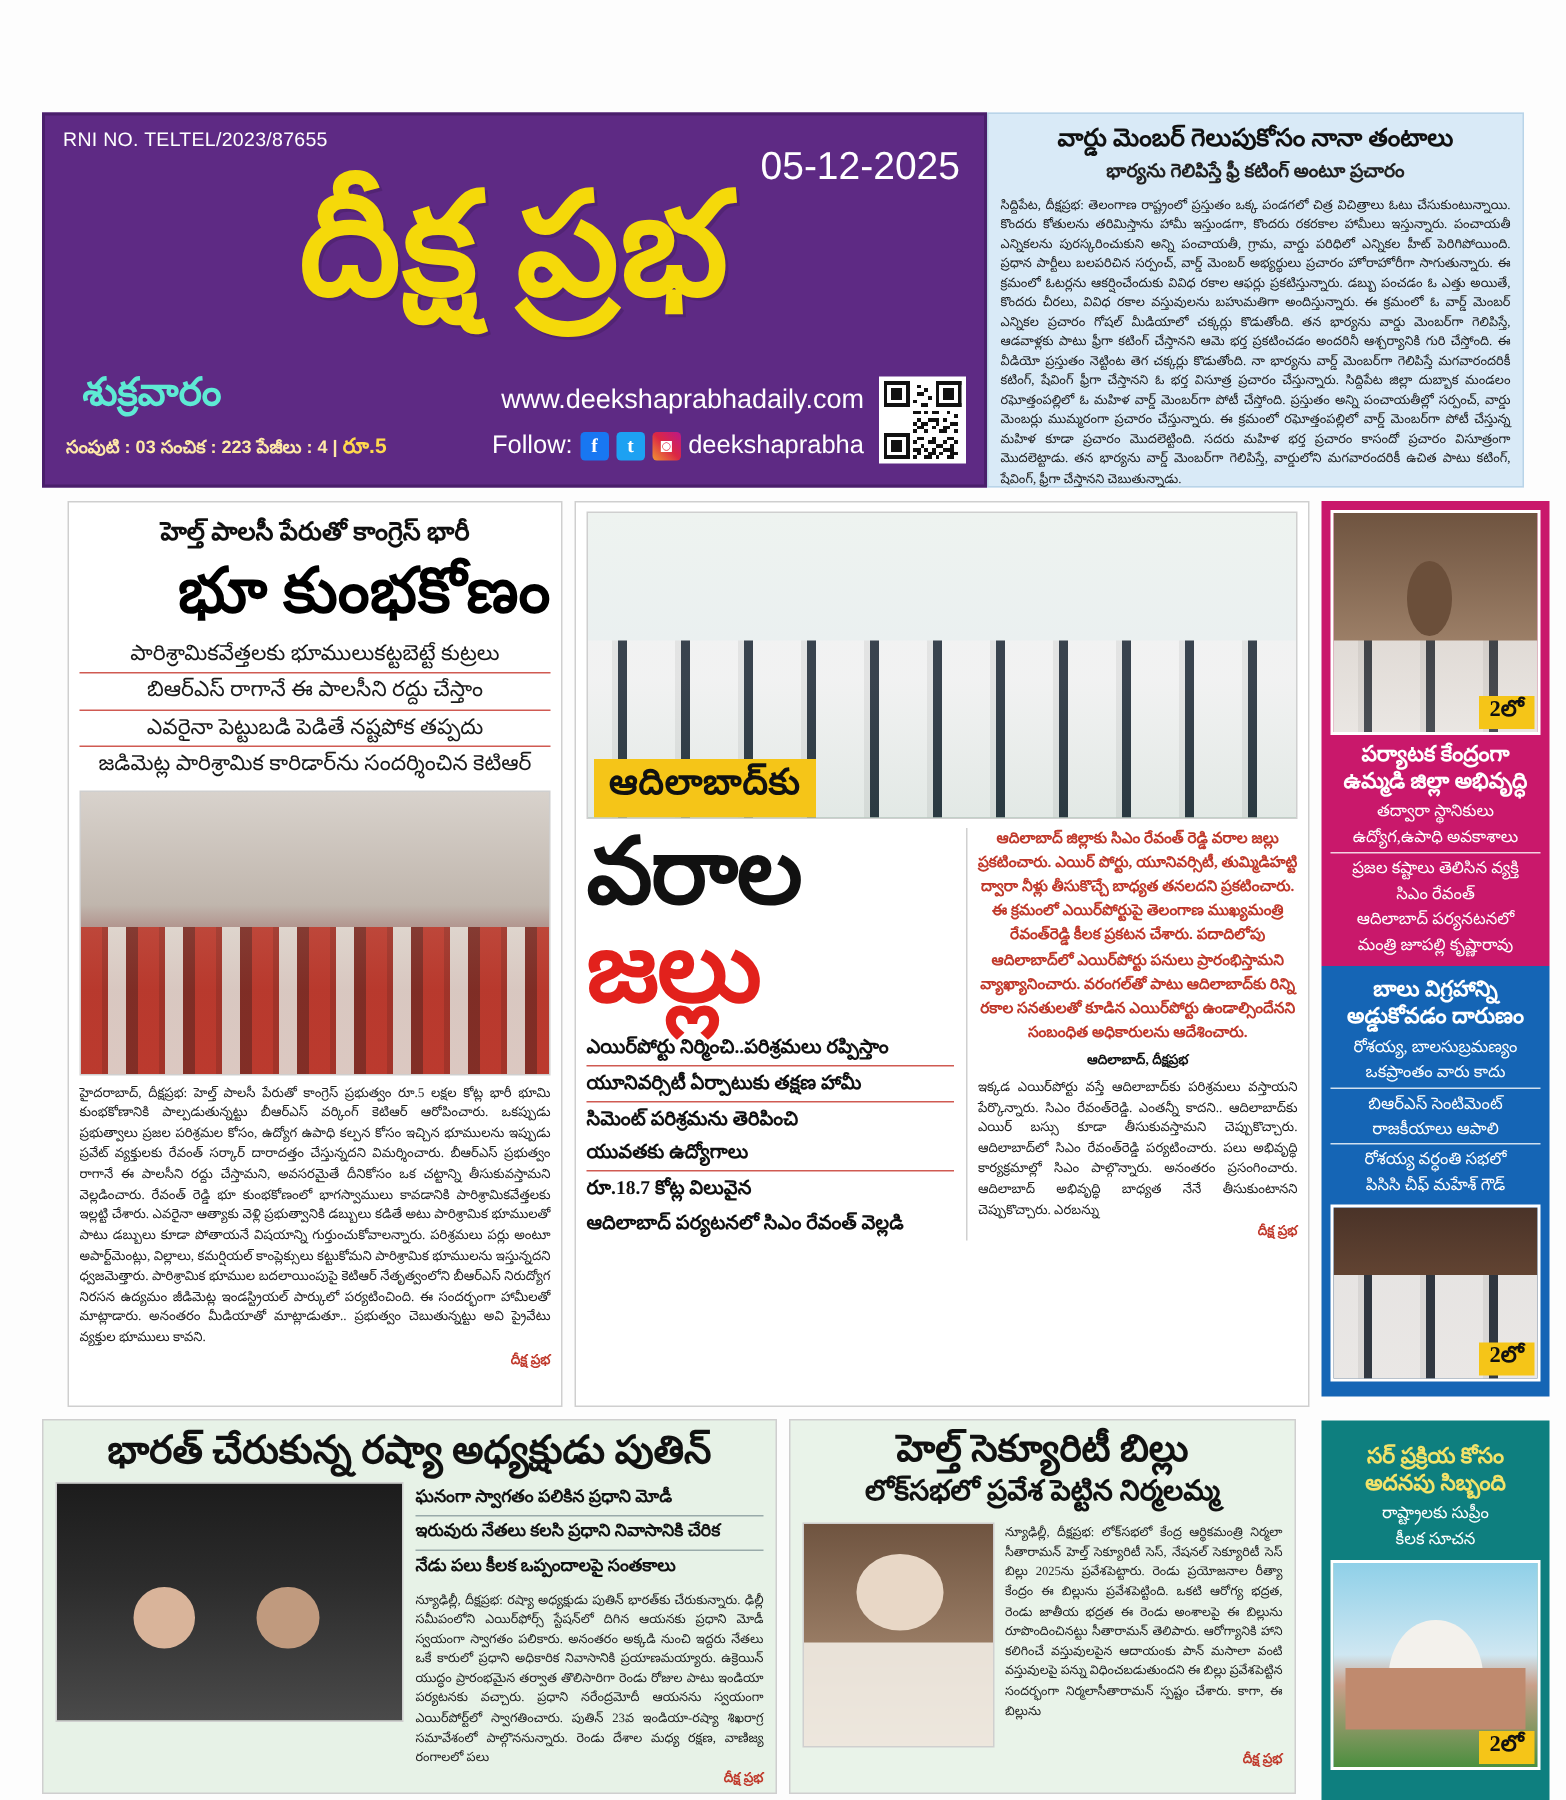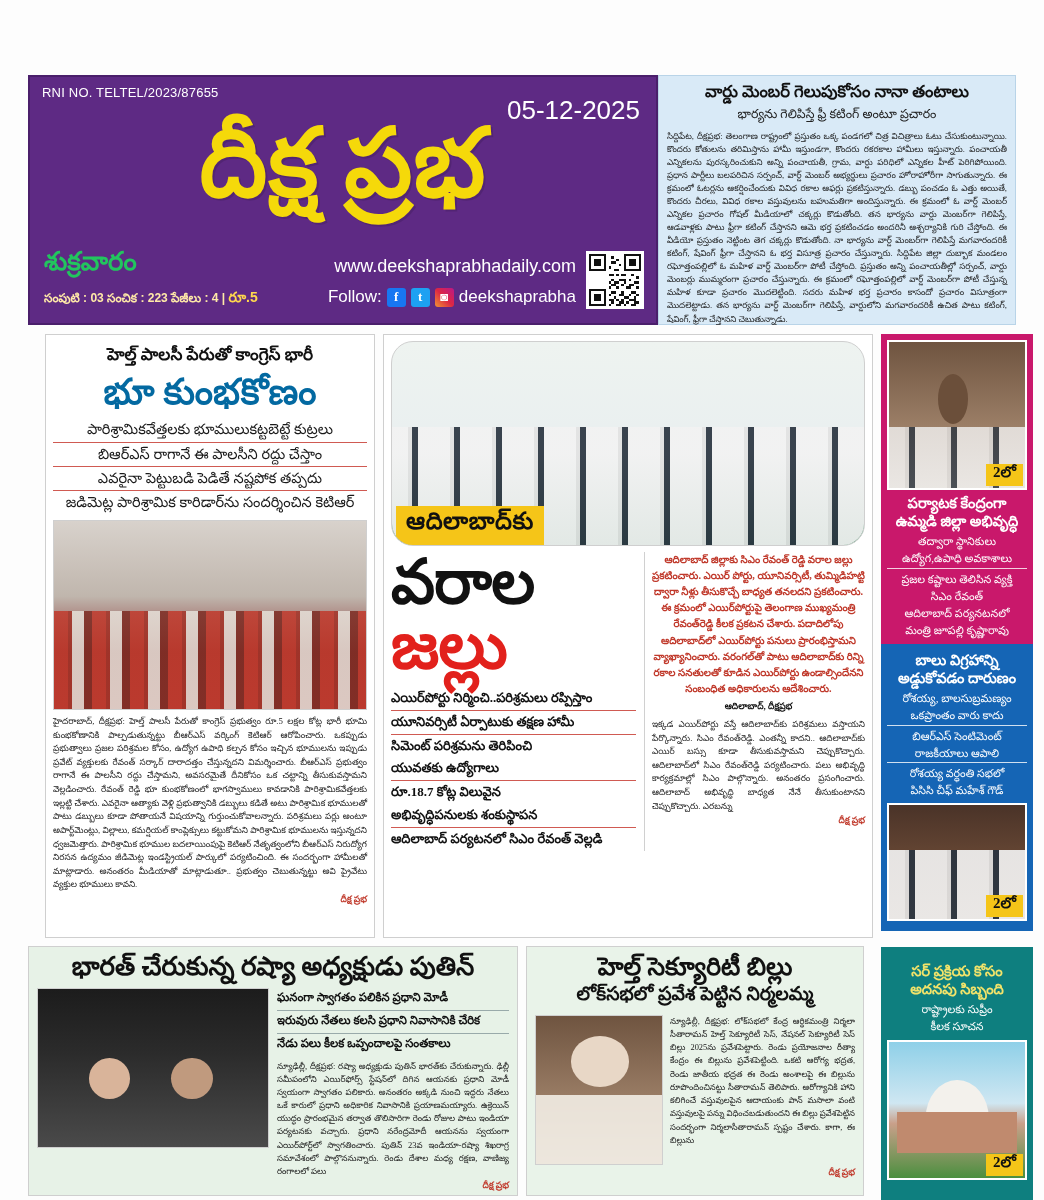--- a/index.html
+++ b/index.html
@@ -42,22 +42,22 @@
     text-align: center;
     color: #f5d90a;
     font-family: "Liberation Serif", serif;
     font-weight: 700;
     font-size: 96px;
     line-height: 1.18;
     letter-spacing: 1px;
     text-shadow: 2px 2px 0 rgba(0,0,0,.12);
   }
   .weekday {
-    position: absolute; left: 14px; bottom: 40px;
-    color: #22c55e; font-size: 26px; font-weight: 700;
+    position: absolute; left: 25px; bottom: 40px;
+    color: #5eead4; font-size: 26px; font-weight: 700;
     font-family: "Liberation Serif", serif;
   }
   .issueline {
     position: absolute; left: 14px; bottom: 14px;
     color: #ffe9a8; font-size: 12px; font-weight: 700;
   }
   .issueline .price { color: #ffd84d; font-size: 14px; }
   .weburl {
     position: absolute; right: 80px; bottom: 46px;
     color: #ffffff; font-size: 18px;
@@ -89,21 +89,21 @@
     border: 1px solid #b9d4e8;
     padding: 6px 8px 4px 8px;
     margin-left: 0;
   }
   .ta-head {
     text-align: center; font-size: 16.5px; font-weight: 700;
     color: #111; font-family: "Liberation Serif", serif;
     line-height: 1.25;
   }
   .ta-sub {
-    text-align: center; font-size: 12.5px; font-weight: 400;
+    text-align: center; font-size: 12.5px; font-weight: 700;
     color: #222; margin-top: 4px; font-family: "Liberation Serif", serif;
   }
   .ta-body {
     margin-top: 6px; font-size: 8.6px; line-height: 1.52;
     color: #1a1a1a; text-align: justify;
     font-family: "Liberation Serif", serif;
   }
 
   
   .maingrid {
@@ -115,21 +115,21 @@
   .col-mid   { width: 490px; }
   .col-right { width: 152px; }
 
   .panel { border: 1px solid #cfcfcf; background:#fff; height:100%; padding: 6px 7px; }
 
   .kicker {
     text-align:center; font-size: 17px; font-weight: 700; color: #111;
     font-family: "Liberation Serif", serif; margin-top: 4px;
   }
   .bigheadline {
-    text-align:center; font-size: 36px; font-weight: 700; color: #0369a1;
+    text-align:right; font-size: 42px; font-weight: 700; color: #000000;
     font-family: "Liberation Serif", serif; line-height: 1.12; margin: 4px 0 6px;
   }
   .dekline {
     text-align:center; font-size: 14.5px; color: #1a1a1a; font-weight:400;
     font-family: "Liberation Serif", serif;
     padding: 3px 0; line-height:1.2;
   }
   .dekline.ul { border-bottom: 1.5px solid #d05a52; }
 
   .photo {
@@ -226,21 +226,21 @@
   .b-photo { width: 232px; height: 160px; border:1px solid #cfcfcf; position:relative; overflow:hidden;}
   .b-right { flex:1; }
   .bpoint { font-size:11.6px; font-weight:700; color:#111; font-family:"Liberation Serif", serif; padding:3px 0; }
   .bpoint.ul { border-bottom: 1px solid #9aa; }
   .smallbody { font-size:8.5px; line-height:1.55; text-align:justify; color:#1a1a1a; font-family:"Liberation Serif", serif; margin-top:4px;}
 
   .bm-split { display:flex; gap:7px; margin-top:6px; }
   .bm-photo { width: 128px; height: 150px; border:1px solid #cfcfcf; position:relative; overflow:hidden; }
   .bm-body { flex:1; font-size:8.4px; line-height:1.58; text-align:justify; color:#1a1a1a; font-family:"Liberation Serif", serif;}
   .crowd { background: linear-gradient(#d8d2cc 0%, #c0b6ad 40%, #8b3a3a 70%, #a04040 100%); }
-  .flowers { background: linear-gradient(#eef3f0 0%, #e9eff0 55%, #2f7d52 100%); border-radius: 22px; }
+  .flowers { background: linear-gradient(#eef3f0 0%, #e9eff0 55%, #2f7d52 100%); }
   .hall { background: linear-gradient(#4a3328, #6b4a36 55%, #8c6a4e); }
   .court { background: linear-gradient(#8fd0e8 0%, #cfe7f2 45%, #c9a08a 60%, #4b8f3f 100%); }
   .car { background: linear-gradient(#1c1c1c 0%, #2b2b2b 40%, #4a4a4a 100%); }
   .portrait { background: linear-gradient(#6f5440, #9d8068 60%, #c9b8a6); }
 
   .ph-people { position:absolute; left:0; right:0; bottom:0; height:58%;
     background: repeating-linear-gradient(90deg,#f2f2f2 0 16px,#e2e2e2 16px 20px,#2a3440 20px 26px,#f2f2f2 26px 42px); opacity:.92;}
   .ph-people2 { position:absolute; left:0; right:0; bottom:0; height:52%;
     background: repeating-linear-gradient(90deg,#c0392b 0 14px,#a33226 14px 18px,#e6e0d8 18px 30px,#7d2b22 30px 38px); opacity:.85;}
   .ph-head { position:absolute; width:22%; height:34%; border-radius:50%; background:#6b4f3a; }
@@ -375,21 +375,20 @@
       <div class="mid-split">
         <div class="mid-left">
           <div class="mega1">వరాల</div>
           <div class="mega2">జల్లు</div>
           <div style="margin-top:8px">
             <div class="midpoint ul">ఎయిర్‌పోర్టు నిర్మించి..పరిశ్రమలు రప్పిస్తాం</div>
             <div class="midpoint ul">యూనివర్సిటీ ఏర్పాటుకు తక్షణ హామీ</div>
             <div class="midpoint">సిమెంట్ పరిశ్రమను తెరిపించి</div>
             <div class="midpoint ul">యువతకు ఉద్యోగాలు</div>
             <div class="midpoint">రూ.18.7 కోట్ల విలువైన</div>
-            <div class="midpoint ul">అభివృద్ధిపనులకు శంకుస్థాపన</div>
             <div class="midpoint">ఆదిలాబాద్ పర్యటనలో సిఎం రేవంత్ వెల్లడి</div>
           </div>
         </div>
 
         <div class="mid-right">
           <div class="redbody">ఆదిలాబాద్ జిల్లాకు సిఎం రేవంత్ రెడ్డి వరాల జల్లు ప్రకటించారు. ఎయిర్ పోర్టు, యూనివర్సిటీ, తుమ్మిడిహట్టి ద్వారా నీళ్లు తీసుకొచ్చే బాధ్యత తనలదని ప్రకటించారు. ఈ క్రమంలో ఎయిర్‌పోర్టుపై తెలంగాణ ముఖ్యమంత్రి రేవంత్‌రెడ్డి కీలక ప్రకటన చేశారు. పదాదిలోపు ఆదిలాబాద్‌లో ఎయిర్‌పోర్టు పనులు ప్రారంభిస్తామని వ్యాఖ్యానించారు. వరంగల్‌తో పాటు ఆదిలాబాద్‌కు రిన్ని రకాల సనతులతో కూడిన ఎయిర్‌పోర్టు ఉండాల్సిందేనని సంబంధిత అధికారులను ఆదేశించారు.</div>
           <div class="dateline">ఆదిలాబాద్, దీక్షప్రభ</div>
           <div class="bodytext">ఇక్కడ ఎయిర్‌పోర్టు వస్తే ఆదిలాబాద్‌కు పరిశ్రమలు వస్తాయని పేర్కొన్నారు. సిఎం రేవంత్‌రెడ్డి. ఎంతన్నీ కాదని.. ఆదిలాబాద్‌కు ఎయిర్ బస్సు కూడా తీసుకువస్తామని చెప్పుకొచ్చారు. ఆదిలాబాద్‌లో సిఎం రేవంత్‌రెడ్డి పర్యటించారు. పలు అభివృద్ధి కార్యక్రమాల్లో సిఎం పాల్గొన్నారు. అనంతరం ప్రసంగించారు. ఆదిలాబాద్ అభివృద్ధి బాధ్యత నేనే తీసుకుంటానని చెప్పుకొచ్చారు. ఎరబన్ను</div>
           <div class="credit">దీక్ష ప్రభ</div>
         </div>

